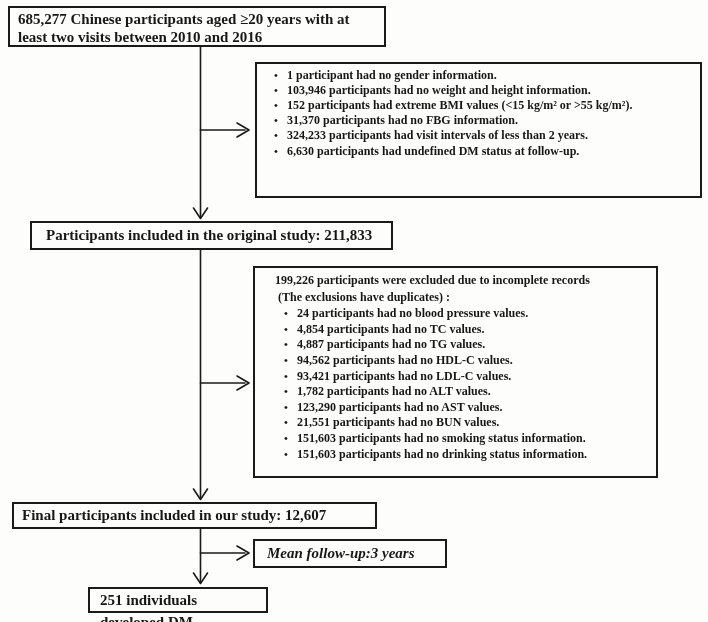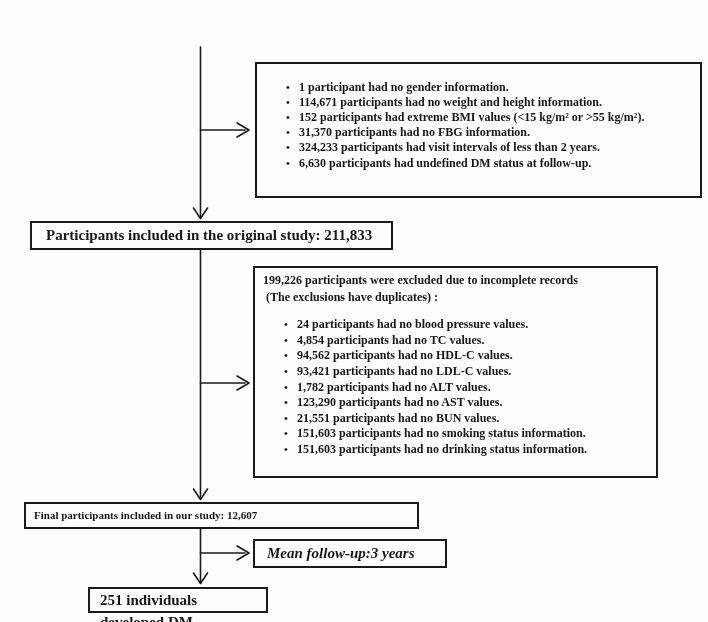--- a/index.html
+++ b/index.html
@@ -40,25 +40,25 @@
     padding: 4px 4px 2px 8px;
   }
   .box-original {
     left: 30px; top: 221px; width: 363px; height: 29px;
     font-size: 15px; line-height: 25px;
     padding: 0 8px 0 14px;
   }
   .box-excl2 {
     left: 253px; top: 266px; width: 405px; height: 212px;
     font-size: 12px; line-height: 1.3;
-    padding: 5px 4px 2px 8px;
+    padding: 5px 4px 2px 20px;
   }
   .box-final {
-    left: 24px; top: 502px; width: 395px; height: 27px;
-    font-size: 11px; line-height: 23px;
+    left: 12px; top: 502px; width: 365px; height: 27px;
+    font-size: 15px; line-height: 23px;
     padding: 0 8px 0 8px;
   }
   .box-followup {
     left: 253px; top: 539px; width: 194px; height: 29px;
     font-size: 15px; line-height: 25px;
     text-align: left;
     padding: 0 4px 0 12px;
     font-style: italic;
   }
   .box-outcome {
@@ -68,21 +68,21 @@
   }
   .excl-title {
     margin: 0 0 1px 0;
   }
   .excl-subtitle {
     margin: 0 0 1px 0;
     padding-left: 3px;
   }
   ul.excl-list {
     list-style: none;
-    margin: 12px;
+    margin: 0;
     padding: 0;
   }
   ul.excl-list li {
     display: flex;
     align-items: baseline;
   }
   .bullet {
     flex: 0 0 22px;
     text-align: center;
   }
@@ -113,32 +113,36 @@
     <path d="M200.5,383 H245"></path>
     <path d="M237,376 L249,383 L237,390"></path>
 
     <path d="M200.5,529 V582"></path>
     <path d="M193.5,573 L200.5,583.5 L207.5,573"></path>
 
     <path d="M200.5,553 H245"></path>
     <path d="M237,546 L249,553 L237,560"></path>
   </svg>
 
+  <div class="box box-top">
+    <div>685,277 Chinese participants aged ≥20 years with at</div>
+    <div>least two visits between 2010 and 2016</div>
+  </div>
 
   <div class="box box-excl1">
     <ul class="excl-list">
 
         <li>
           <span class="bullet"></span>
           <span class="li-text">1 participant had no gender information.</span>
         </li>
 
         <li>
           <span class="bullet"></span>
-          <span class="li-text">114,671 participants had no weight and height information.</span>
+          <span class="li-text">103,946 participants had no weight and height information.</span>
         </li>
 
         <li>
           <span class="bullet"></span>
           <span class="li-text">152 participants had extreme BMI values (&lt;15 kg/m² or &gt;55 kg/m²).</span>
         </li>
 
         <li>
           <span class="bullet"></span>
           <span class="li-text">31,370 participants had no FBG information.</span>
@@ -169,20 +173,24 @@
         <li>
           <span class="bullet"></span>
           <span class="li-text">24 participants had no blood pressure values.</span>
         </li>
 
         <li>
           <span class="bullet"></span>
           <span class="li-text">4,854 participants had no TC values.</span>
         </li>
 
+        <li>
+          <span class="bullet"></span>
+          <span class="li-text">4,887 participants had no TG values.</span>
+        </li>
 
         <li>
           <span class="bullet"></span>
           <span class="li-text">94,562 participants had no HDL-C values.</span>
         </li>
 
         <li>
           <span class="bullet"></span>
           <span class="li-text">93,421 participants had no LDL-C values.</span>
         </li>

